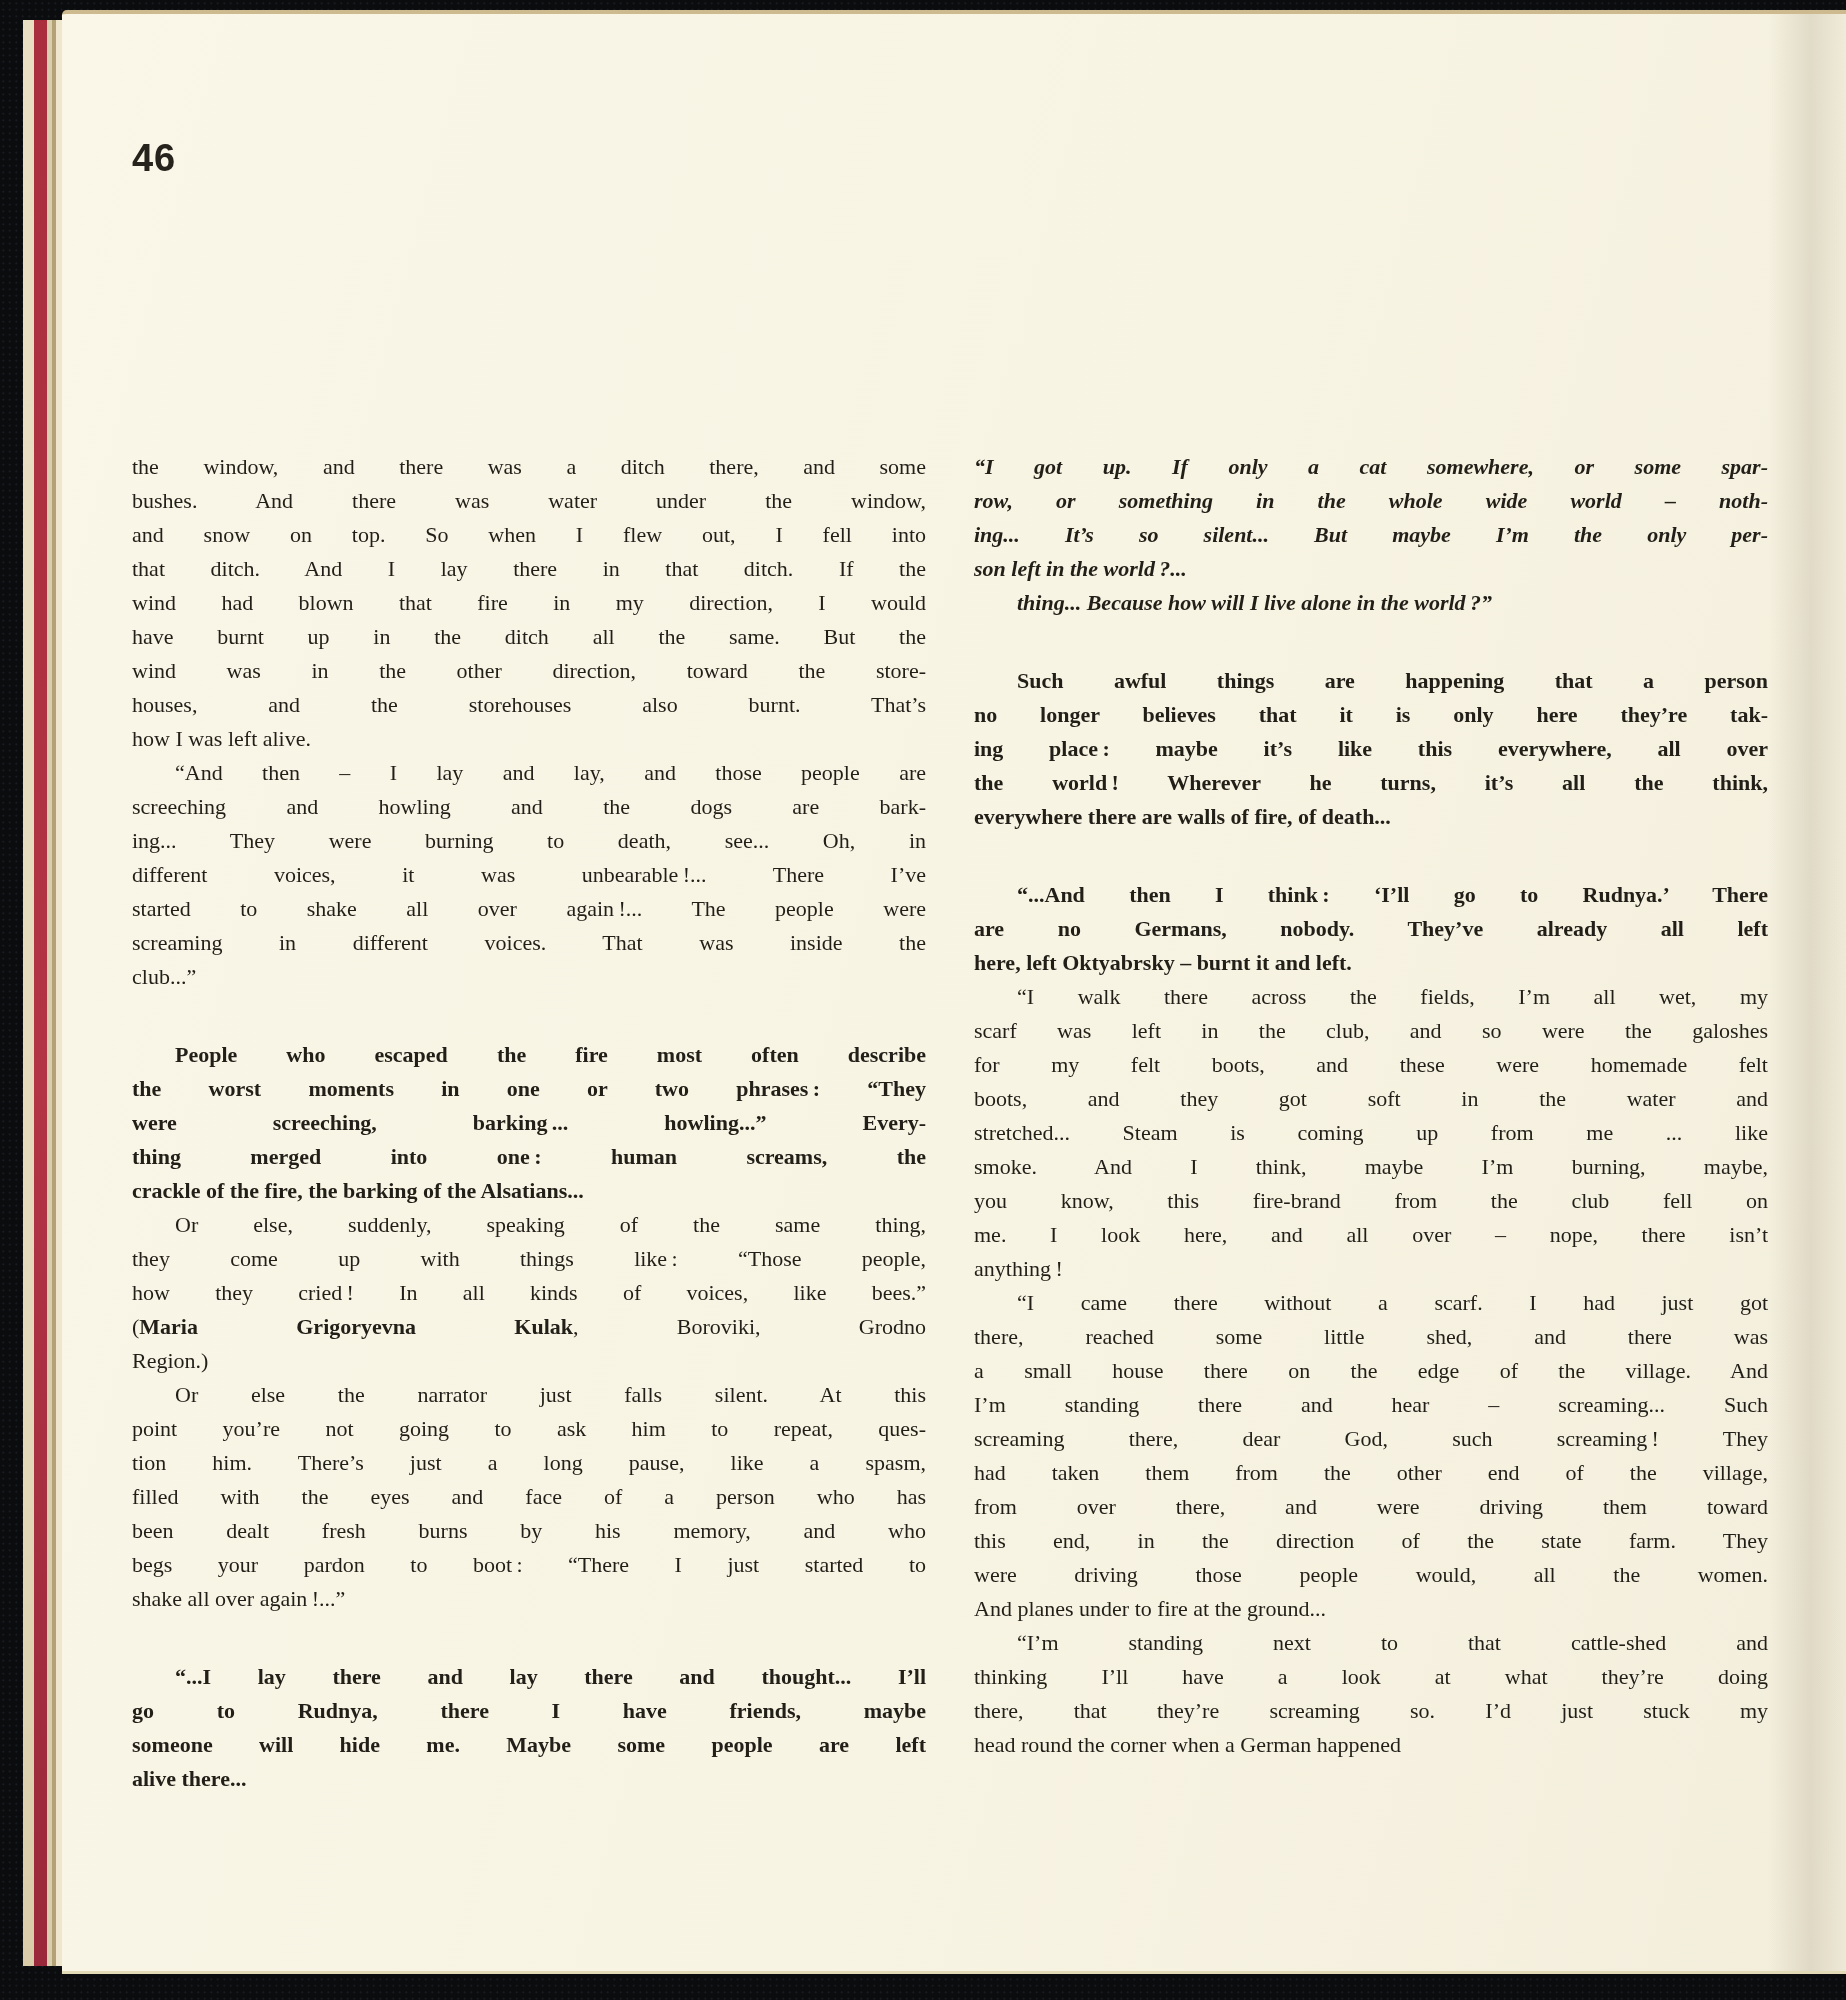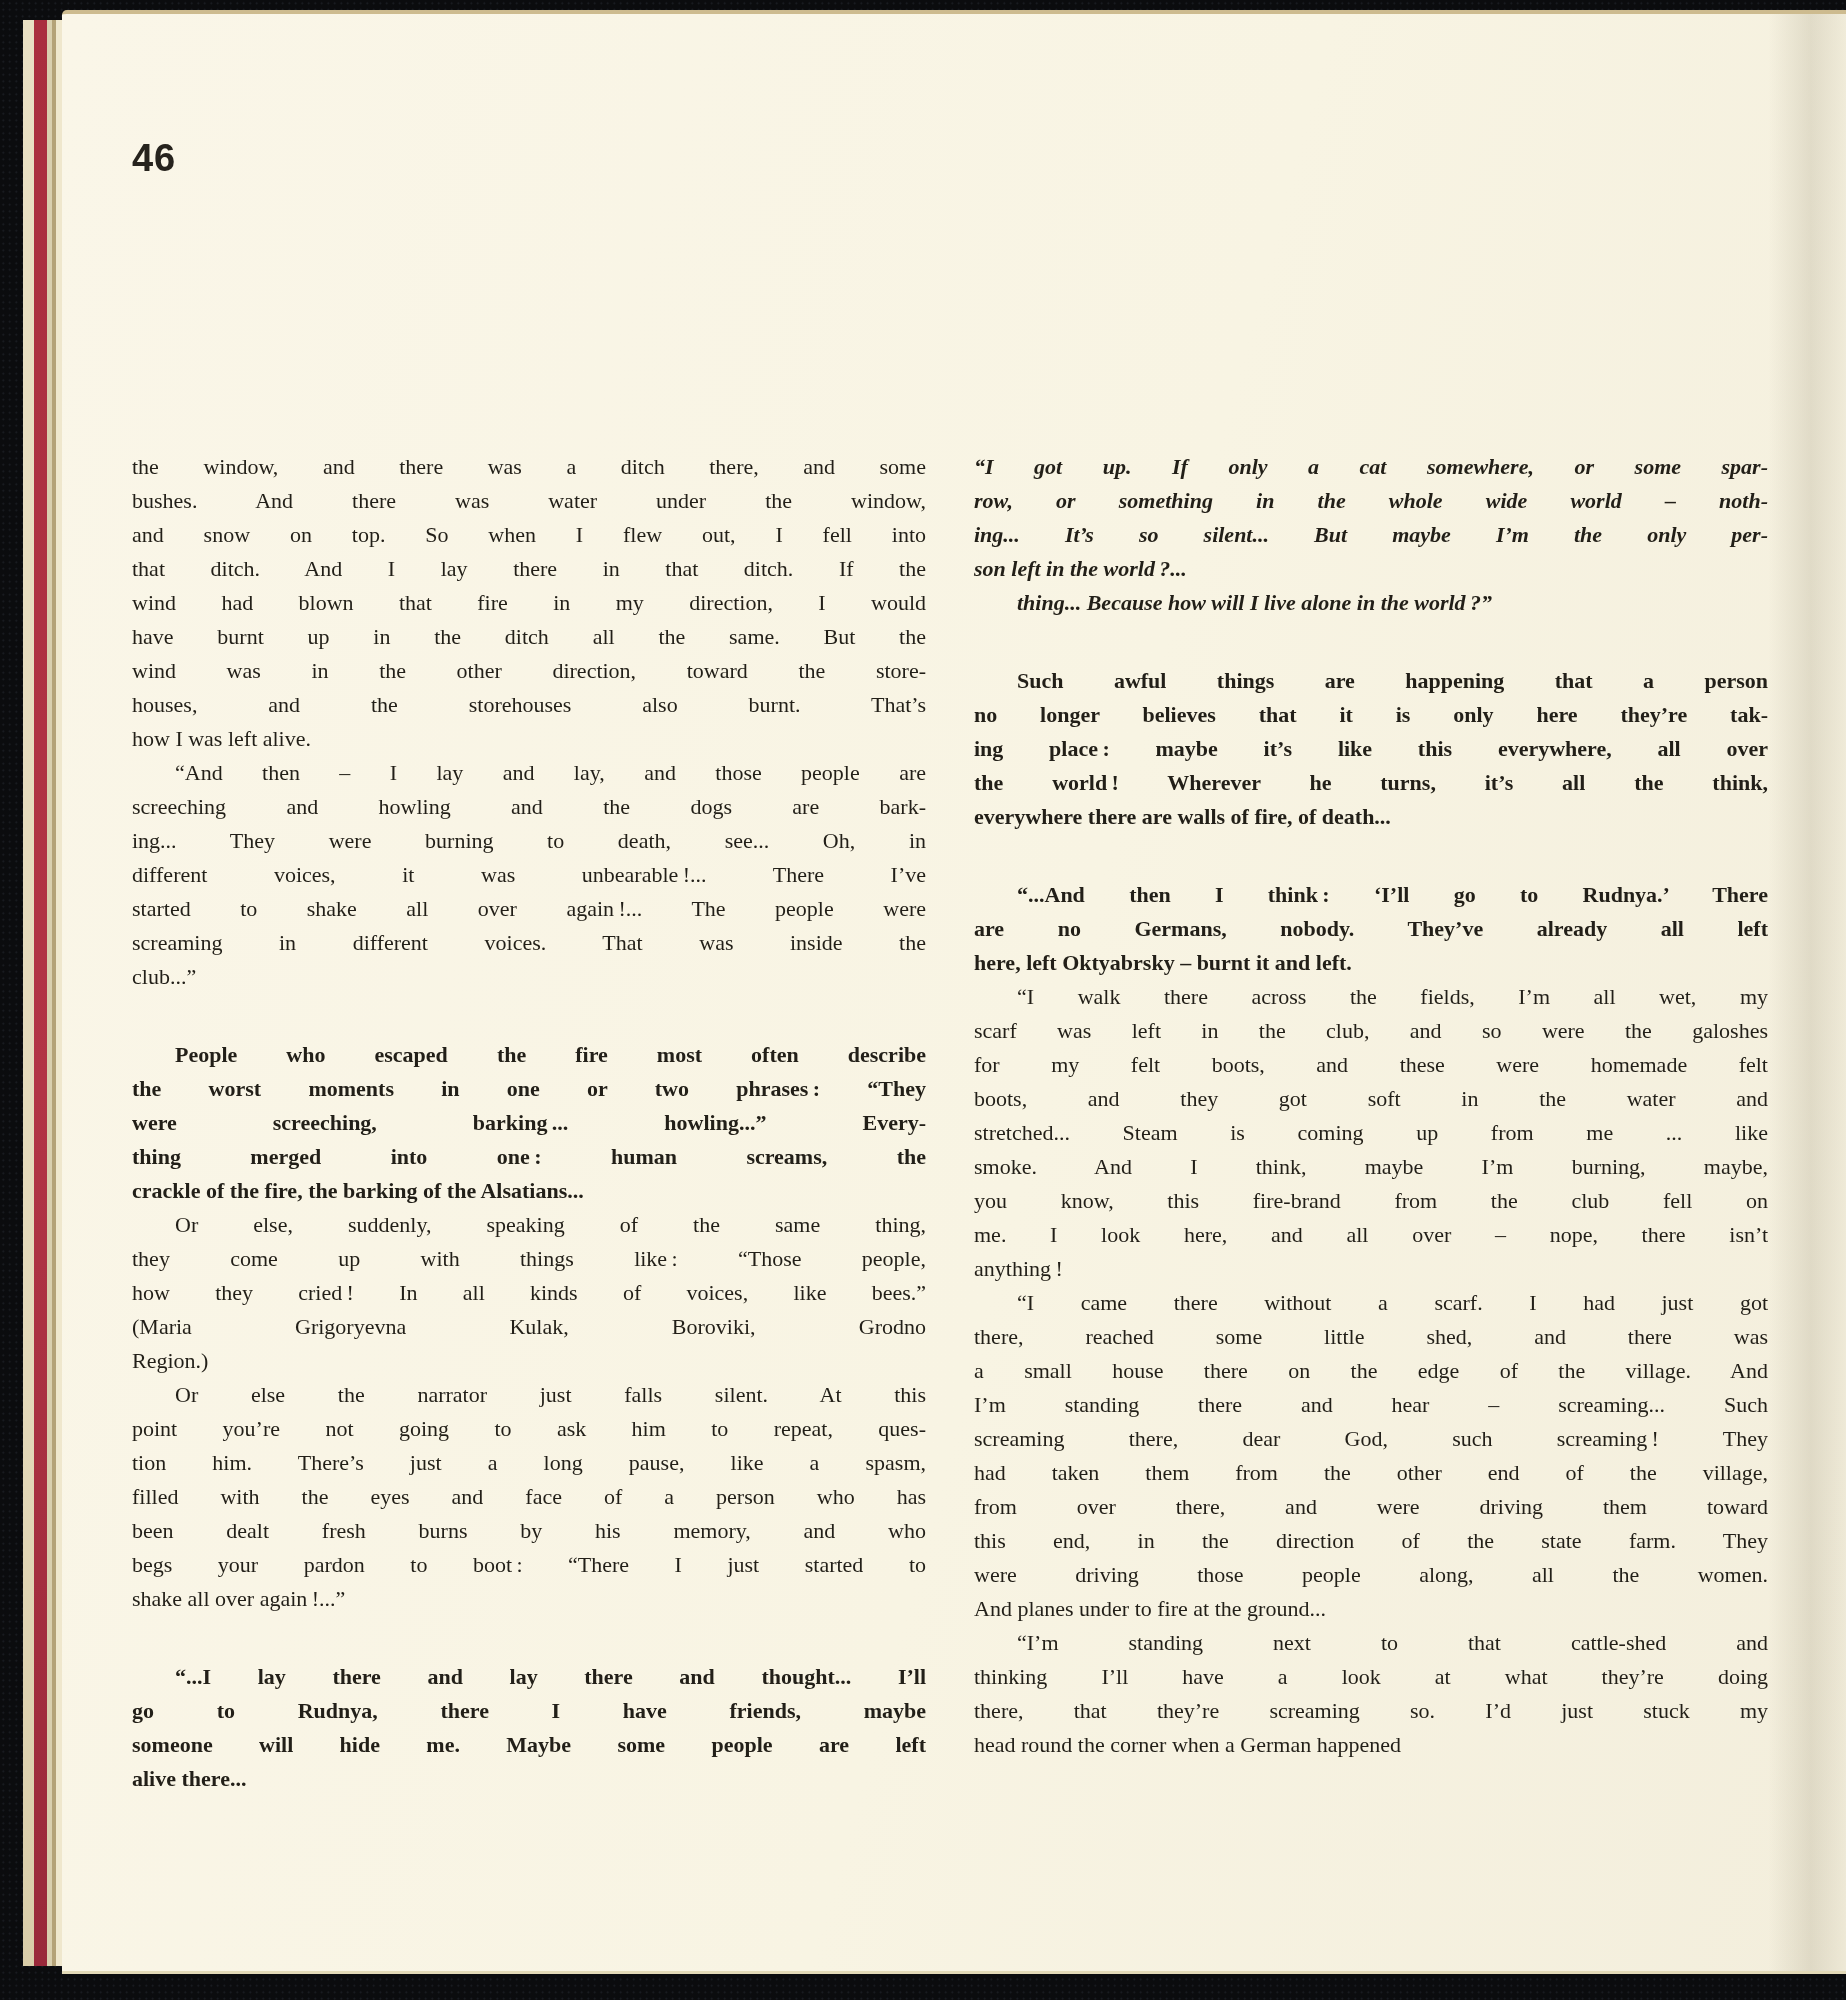--- a/index.html
+++ b/index.html
@@ -88,21 +88,21 @@
   .para { margin: 0; }
   .para.gap { margin-top: 44px; font-weight: bold; }
   .para.italic { font-style: italic; font-weight: bold; }
   .line {
     text-align: justify;
     text-align-last: justify;
     white-space: normal;
   }
   .line.last { text-align-last: left; }
   .para.indent .line:first-child { text-indent: 43px; }
-  strong { font-weight: normal; margin-top: 20px; }
+  strong { font-weight: bold; margin-top: 20px; }
 </style>
 </head>
 <body>
 
 <div class="scene">
   <div class="backdrop"></div>
 
   <div class="edge-stack">
     <div class="edge edge-cream-1"></div>
     <div class="edge edge-red-1"></div>
@@ -200,21 +200,21 @@
         </div>
         <div class="para indent">
           <div class="line">“I came there without a scarf. I had just got</div>
           <div class="line">there, reached some little shed, and there was</div>
           <div class="line">a small house there on the edge of the village. And</div>
           <div class="line">I’m standing there and hear – screaming... Such</div>
           <div class="line">screaming there, dear God, such screaming ! They</div>
           <div class="line">had taken them from the other end of the village,</div>
           <div class="line">from over there, and were driving them toward</div>
           <div class="line">this end, in the direction of the state farm. They</div>
-          <div class="line">were driving those people along, all the women.</div>
+          <div class="line">were driving those people would, all the women.</div>
           <div class="line last">And planes under to fire at the ground...</div>
         </div>
         <div class="para indent">
           <div class="line">“I’m standing next to that cattle-shed and</div>
           <div class="line">thinking I’ll have a look at what they’re doing</div>
           <div class="line">there, that they’re screaming so. I’d just stuck my</div>
           <div class="line last">head round the corner when a German happened</div>
         </div>
       </div>
   </div>

